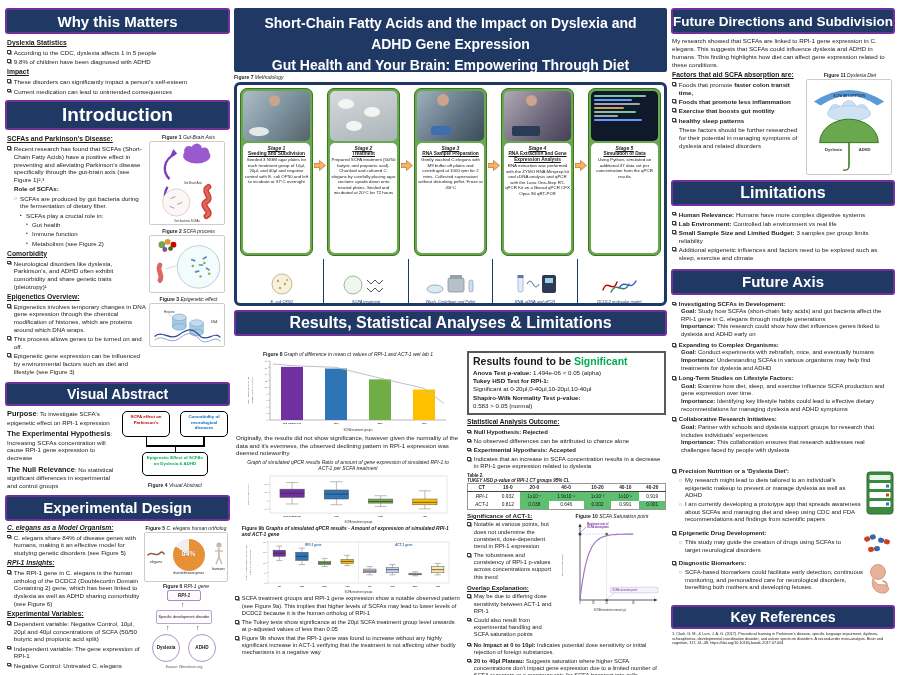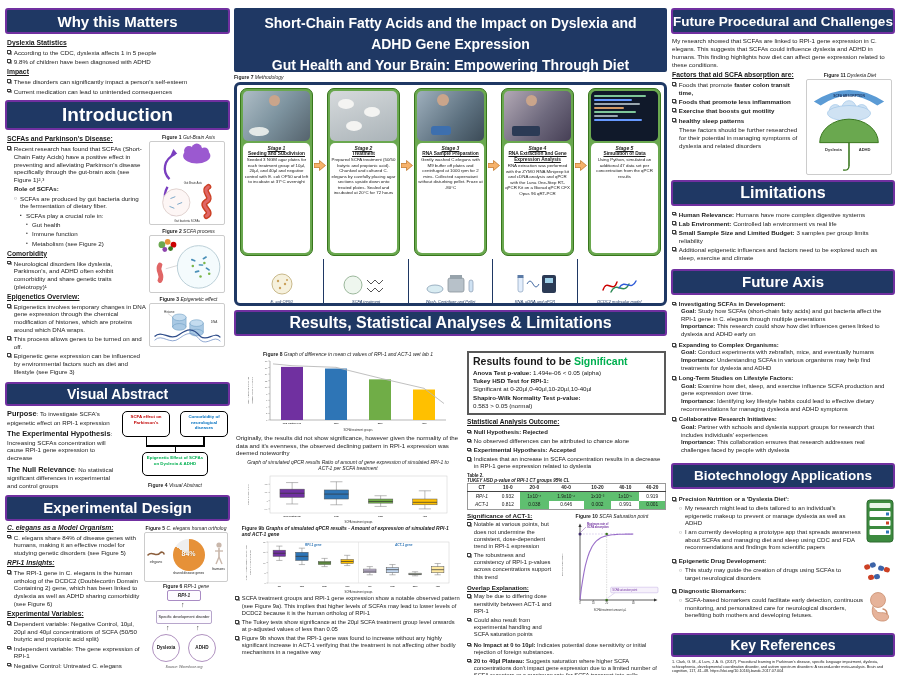--- a/index.html
+++ b/index.html
@@ -727,21 +727,21 @@
           <div class="li">
               <span class="sq"></span>
               <div><span class="b">20 to 40µl Plateau:</span><span> Suggests saturation where higher SCFA concentrations don't impact gene expression due to a limited number of SCFA receptors or a maximum rate for SCFA transport into cells</span></div>
             </div>
         </div>
       </div>
     </div>
   </div>
 
   <div id="col-right" class="col">
-    <div class="hdr h26s" style="margin-top:8px">Future Procedural and Challenges</div>
+    <div class="hdr h26s" style="margin-top:8px">Future Directions and Subdivision</div>
     <div class="rsec">
       <p>My research showed that SCFAs are linked to RPI-1 gene expression in C. elegans. This suggests that SCFAs could influence dyslexia and ADHD in humans. This finding highlights how diet can affect gene expression related to these conditions.</p>
       <div class="row" style="margin-top:2px">
         <div style="flex:1;min-width:0">
           <div class="b u" style="font-size:6.8px">Factors that aid SCFA absorption are:</div>
           <div class="li">
               <span class="sq"></span>
               <div><span>Foods that promote </span><span class="b">faster colon transit time,</span></div>
             </div>
           <div class="li">
@@ -829,21 +829,20 @@
       <div class="fwi">
         <div class="li" style="margin-bottom:0">
             <span class="sq"></span>
             <div class="b">Collaborative Research Initiatives:</div>
           </div>
         <div class="gl"><span class="b">Goal:</span><span> Partner with schools and dyslexia support groups for research that includes individuals' experiences</span></div>
         <div class="gl"><span class="b">Importance:</span><span> This collaboration ensures that research addresses real challenges faced by people with dyslexia</span></div>
       </div>
     </div>
 
-    <div class="hdr h26s" style="margin-top:2px">Biotechnology Applications</div>
     <div class="rsec" style="font-size:6px">
       <div class="bio-row">
         <div class="bio-txt">
           <div class="li" style="margin-bottom:0">
               <span class="sq"></span>
               <div class="b">Precision Nutrition or a 'Dyslexia Diet':</div>
             </div>
           <div class="li ind1">
               <span class="mk">○</span>
               <div>My research might lead to diets tailored to an individual's epigenetic makeup to prevent or manage dyslexia as well as ADHD</div>

